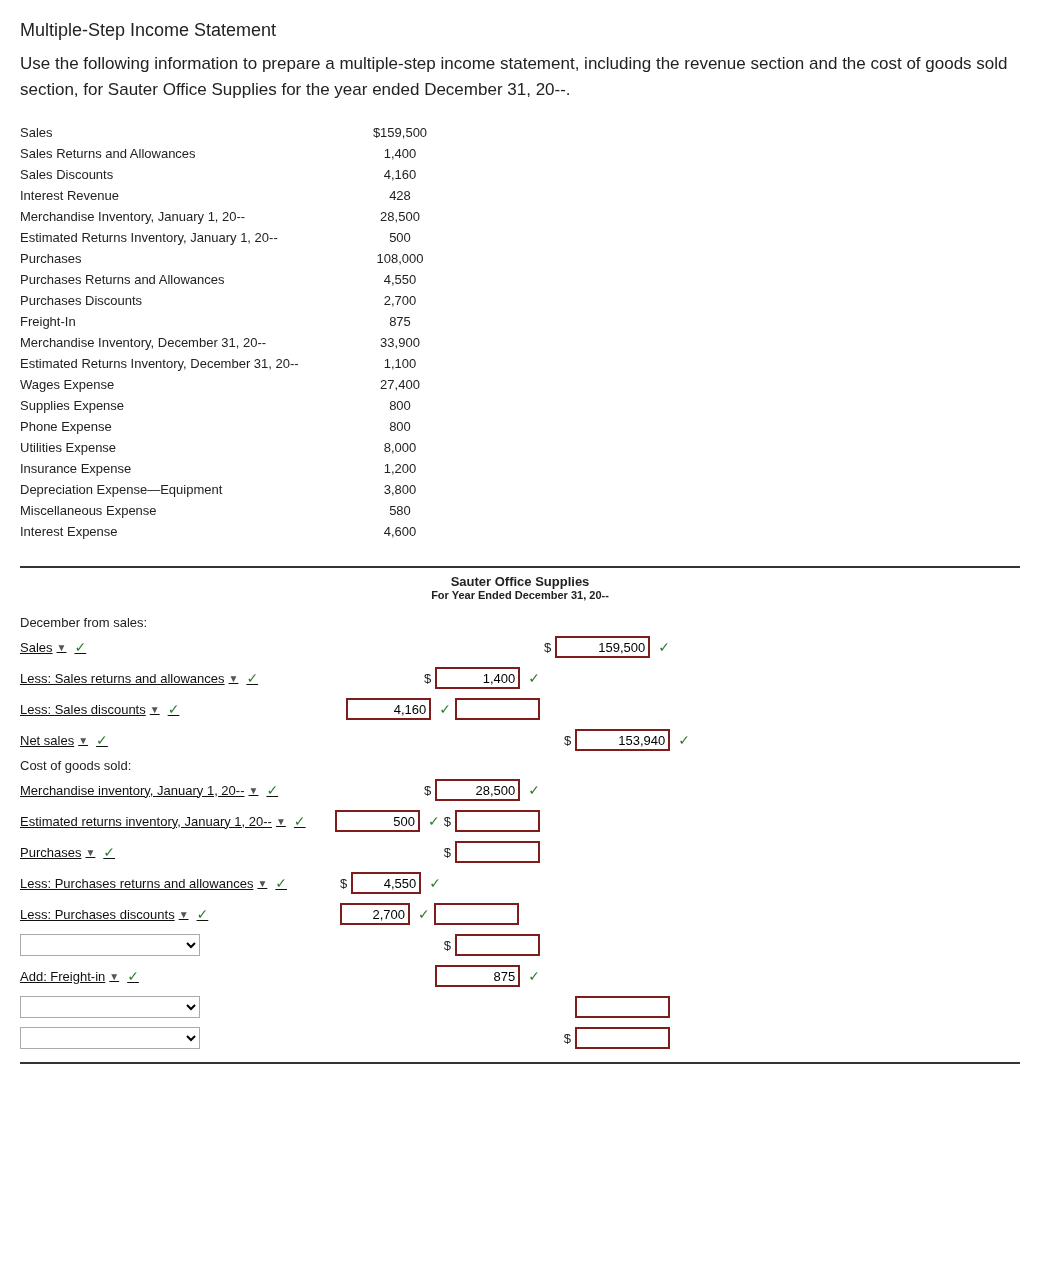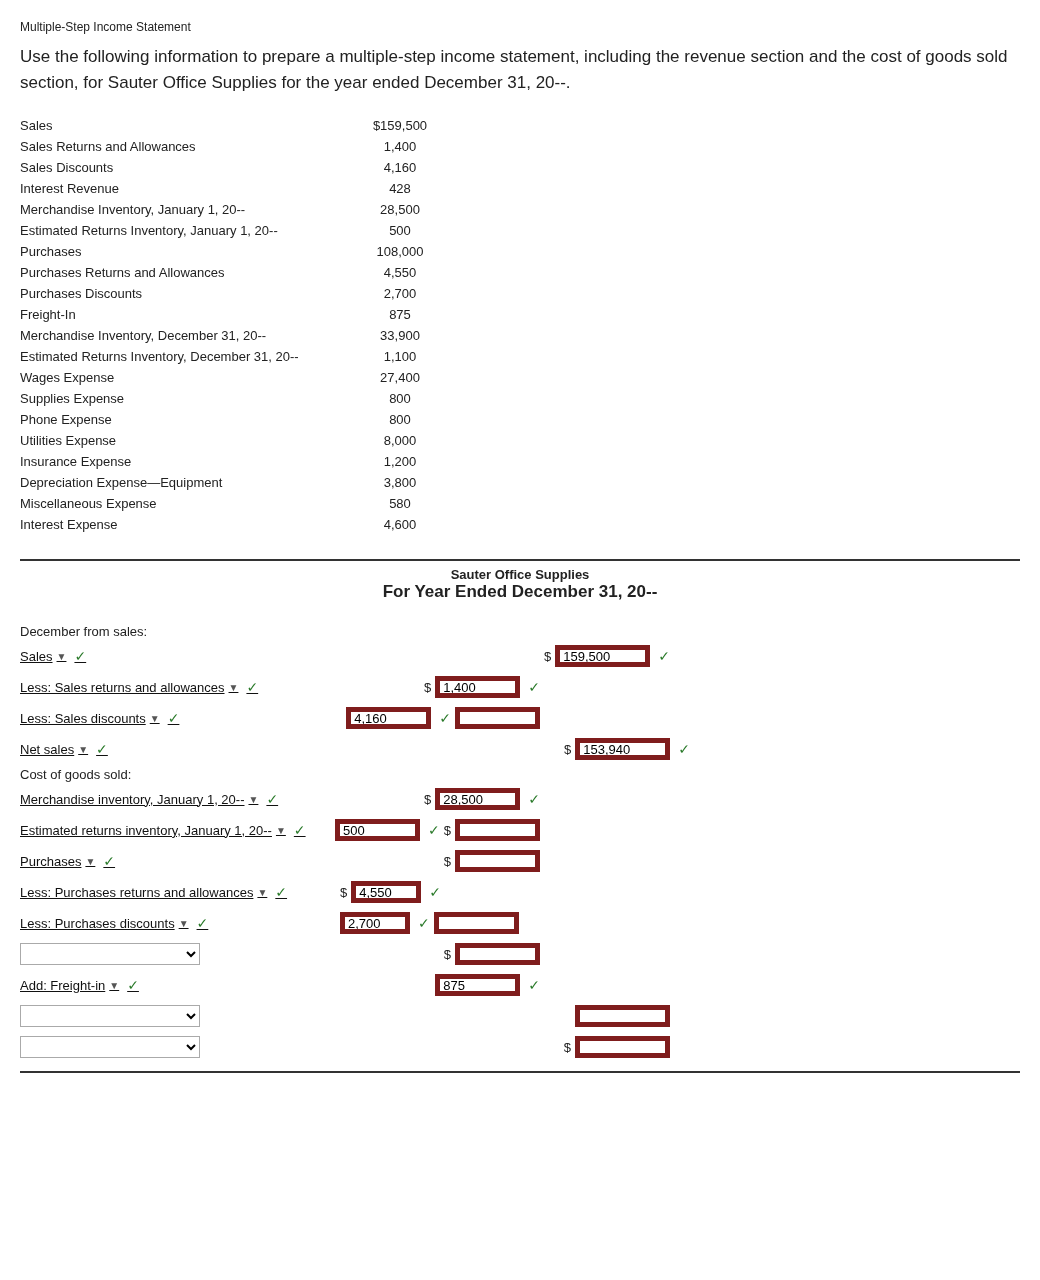--- a/index.html
+++ b/index.html
@@ -6,21 +6,21 @@
     body {
       font-family: Arial, sans-serif;
       font-size: 13px;
       color: #222;
       background: #fff;
       padding: 20px;
       width: 1040px;
     }
 
     .page-title {
-      font-size: 12px;
+      font-size: 18px;
       font-weight: normal;
       margin-bottom: 10px;
     }
 
     .description {
       font-size: 17px;
       margin-bottom: 20px;
       line-height: 1.5;
     }
 
@@ -47,36 +47,36 @@
 
     
     .statement-container {
       border-top: 2px solid #333;
       border-bottom: 2px solid #333;
       padding-top: 6px;
     }
 
     .statement-header {
       text-align: center;
-      margin-bottom: 16px;
+      margin-bottom: 8px;
     }
 
     .statement-header .company-name {
       font-weight: bold;
       font-size: 13px;
     }
 
     .statement-header .statement-title {
       font-weight: bold;
       font-size: 13px;
     }
 
     .statement-header .statement-period {
       font-weight: bold;
-      font-size: 17px;
+      font-size: 11px;
     }
 
     .stmt-body {
       padding: 6px 0;
     }
 
     .stmt-section-label {
       font-size: 13px;
       font-weight: normal;
       margin-bottom: 4px;
@@ -141,23 +141,24 @@
       gap: 4px;
       flex-shrink: 0;
     }
 
     .dollar-sign {
       font-size: 13px;
       color: #222;
     }
 
     .input-box {
-      border: 5px solid #7f1d1d;
+      border: 2px solid #7f1d1d;
       background: #fff;
       height: 22px;
+      text-align: right;
       font-size: 13px;
       padding: 0 3px;
     }
 
     .input-narrow { width: 70px; }
     .input-mid { width: 85px; }
     .input-wide { width: 95px; }
 
     .dropdown-selector {
       border: 1px solid #aaa;

